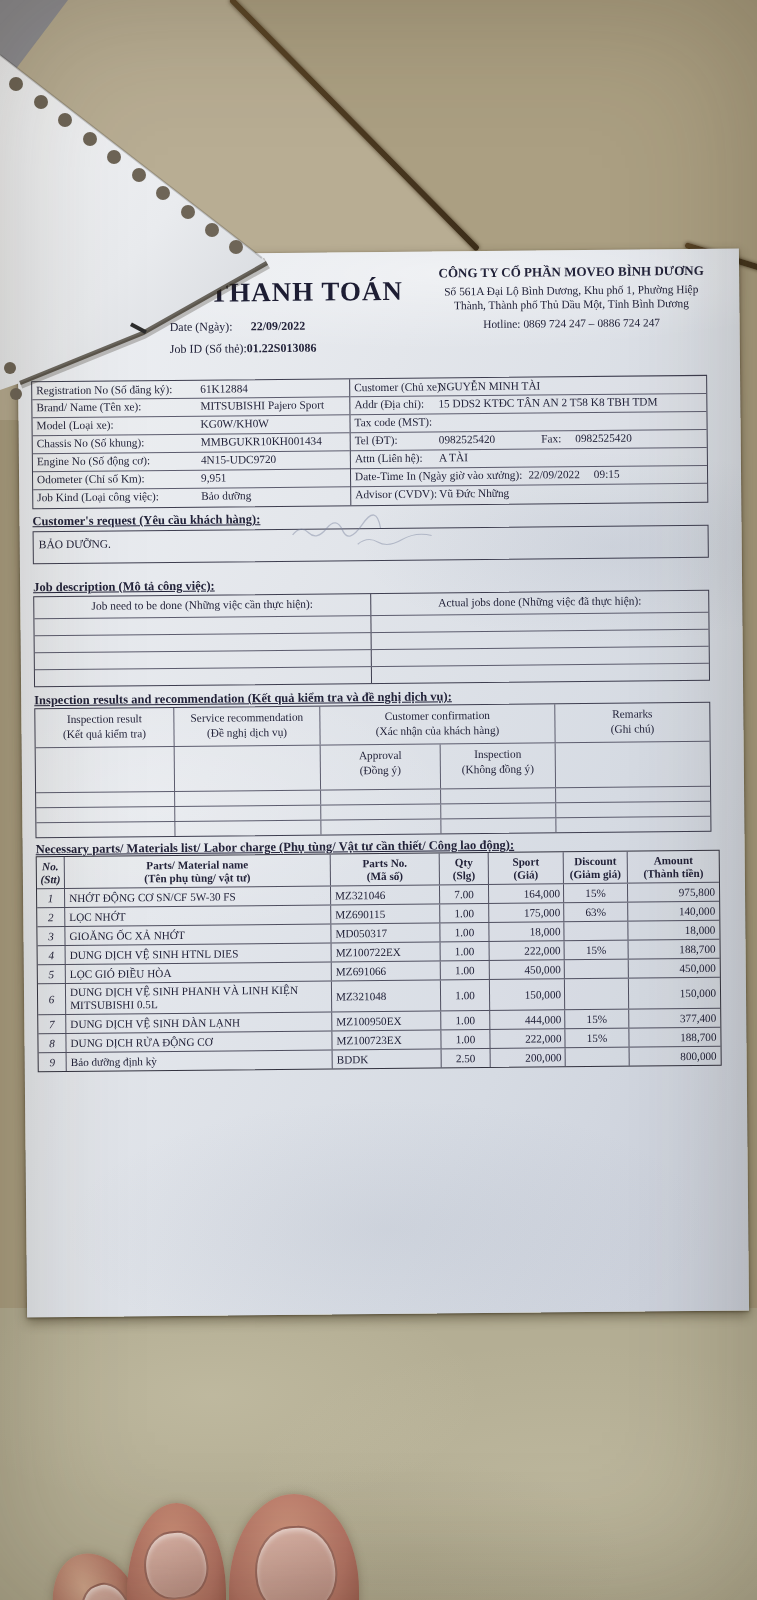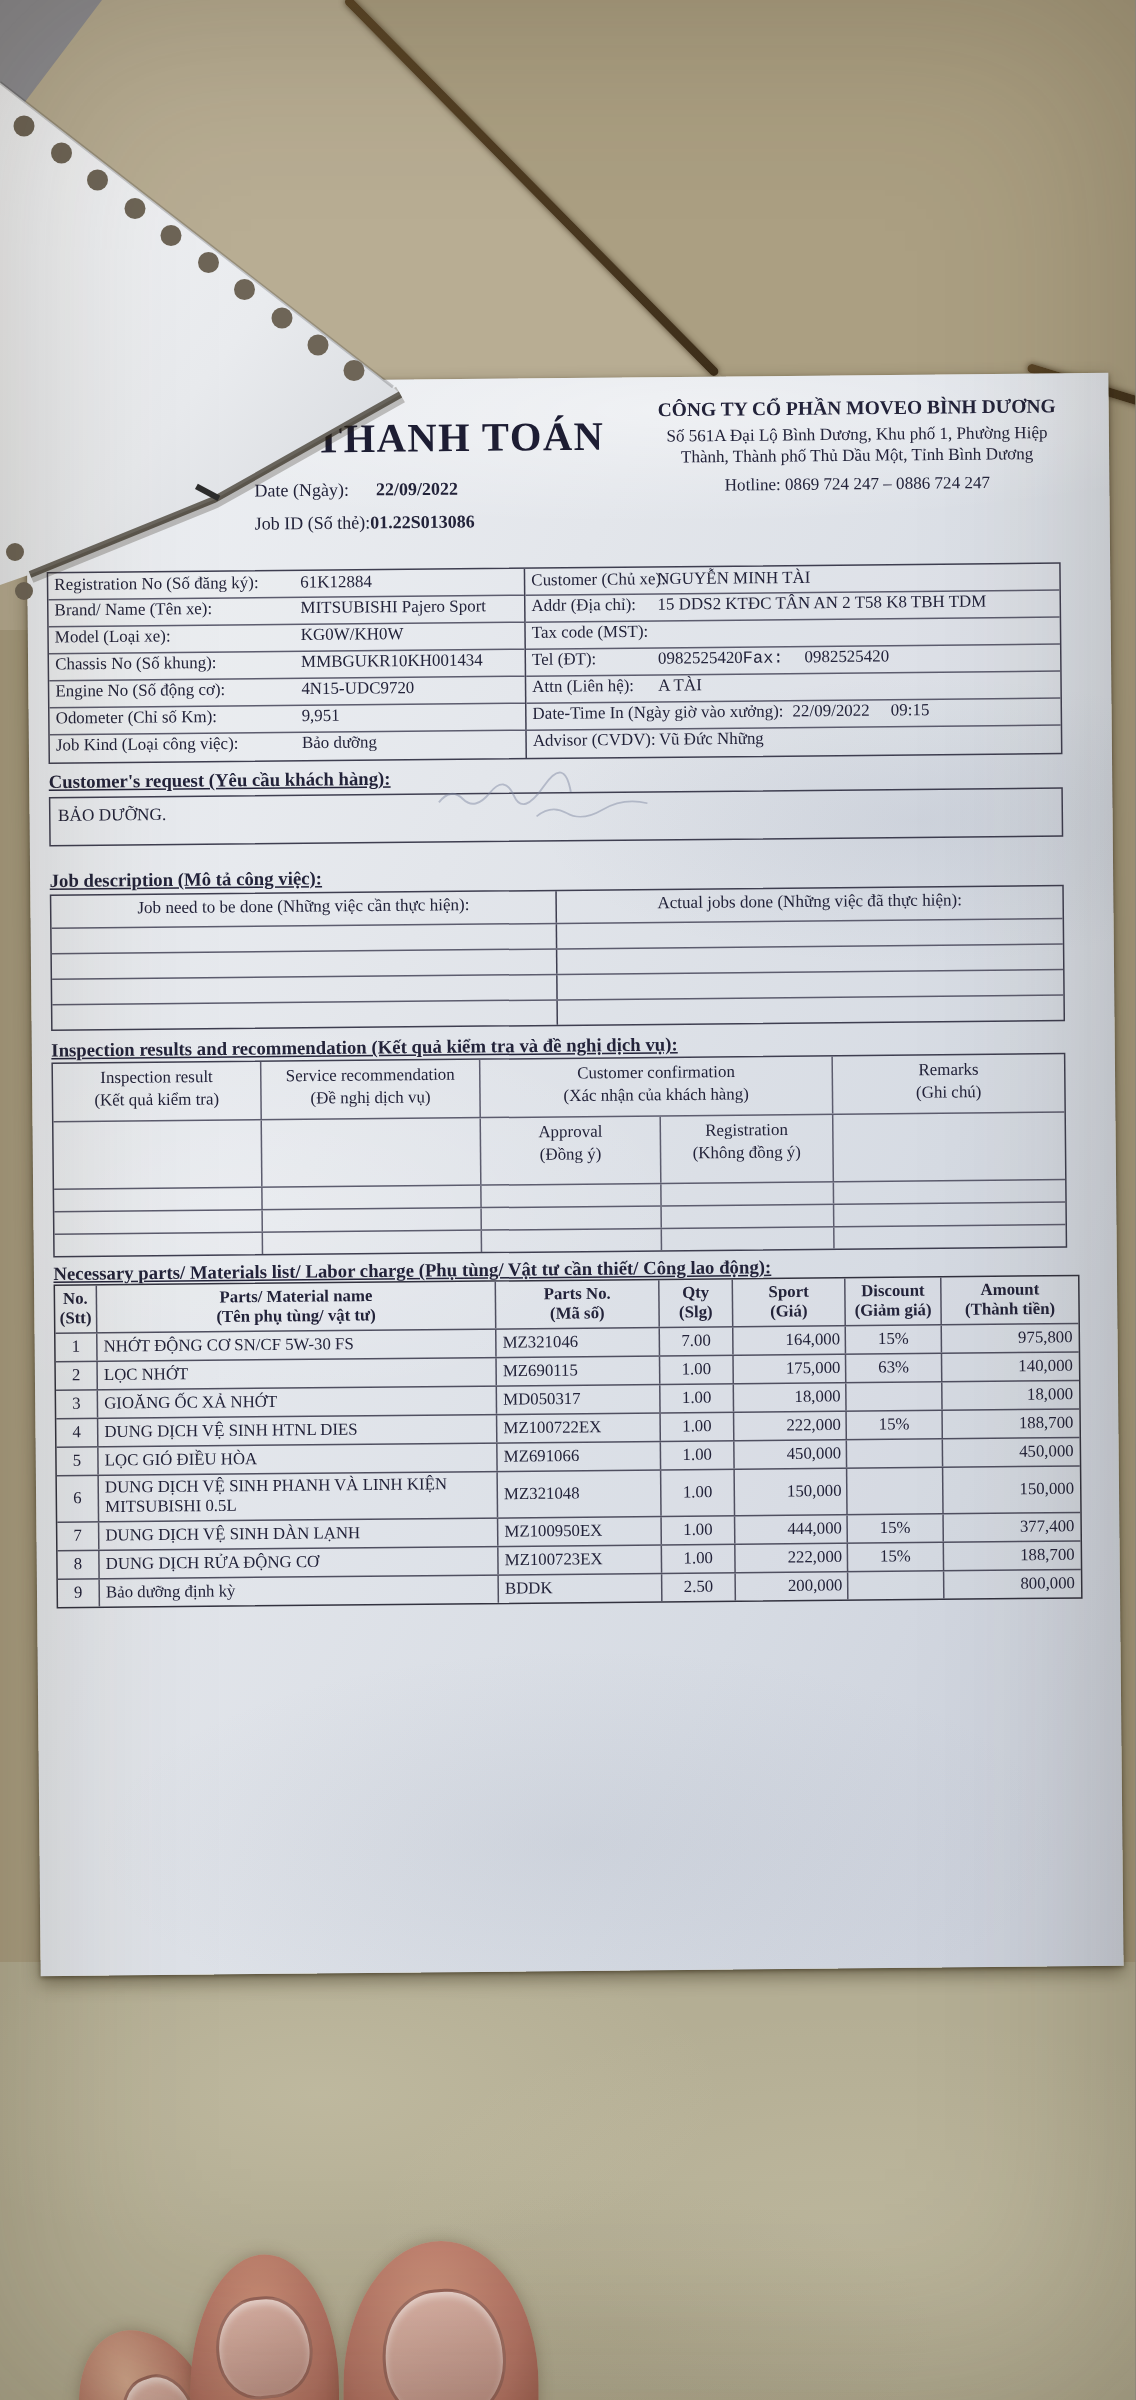--- a/index.html
+++ b/index.html
@@ -47,21 +47,21 @@
     display:flex;box-sizing:border-box;background:rgba(255,255,255,.06);}
   .info-col{height:100%;box-sizing:border-box;}
   .info-col.lft{width:318px;border-right:1.4px solid #3e3e50;}
   .info-col.rgt{flex:1;}
   .irow{height:14.2857%;box-sizing:border-box;border-bottom:1px solid #5c5c6e;
     font-size:11.3px;padding:1.5px 3px 0 4px;white-space:nowrap;overflow:hidden;}
   .irow:last-child{border-bottom:none;}
   .irow .lbl{display:inline-block;}
   .info-col.lft .lbl{width:164px;}
   .info-col.rgt .lbl{width:84px;}
-  .ml6{margin-left:6px;} .ml14{margin-left:14px;} .ml46{font-family:Liberation Mono, monospace;}
+  .ml6{margin-left:6px;} .ml14{margin-left:14px;} .ml46{margin-left:46px;}
   
   .req-box{left:13px;top:276px;width:676px;height:33px;border:1.4px solid #3e3e50;
     box-sizing:border-box;font-size:11.5px;padding:6px 0 0 5px;}
   .scribble{left:268px;top:260px;opacity:.45;}
   
   .job-table{left:13px;top:341px;width:676px;border:1.4px solid #3e3e50;box-sizing:border-box;}
   .jrow{display:flex;border-bottom:1px solid #5c5c6e;height:16px;}
   .jrow:last-child{border-bottom:none;}
   .jrow.head{height:21px;font-size:11.4px;}
   .jcell{width:50%;box-sizing:border-box;text-align:center;padding-top:3px;}
@@ -76,21 +76,21 @@
   .w1{width:139px;} .w2{width:146px;} .w3{width:120px;} .w4{width:115px;} .w5{flex:1;}
   .w34{width:235px;}
   .xh{height:38px;} .xs{height:44px;} .xe{height:14px;}
   
   .parts-table{left:13px;top:601px;width:684px;border:1.5px solid #32323f;
     box-sizing:border-box;font-size:11.2px;background:rgba(255,255,255,.05);}
   .prow{display:flex;border-top:1px solid #4f4f60;min-height:18px;align-items:stretch;}
   .prow.head{border-top:none;font-weight:bold;min-height:31px;text-align:center;}
   .pcell{box-sizing:border-box;border-left:1px solid #4f4f60;display:flex;
     flex-direction:column;justify-content:center;line-height:1.15;padding:1px 2px;}
-  .pcell:first-child{border-left:none;}
+  .pcell:first-child{border-left:none;font-style:italic;}
   .c-no{width:27px;align-items:center;}
   .c-name{width:266px;padding-left:4px;}
   .c-pno{width:109px;padding-left:4px;}
   .c-qty{width:49px;align-items:center;}
   .c-price{width:75px;align-items:flex-end;padding-right:3px;}
   .c-disc{width:64px;align-items:center;}
   .c-amt{flex:1;align-items:flex-end;padding-right:4px;text-align:right;}
   .prow.head .pcell{align-items:center;justify-content:center;padding:1px 0;}
   
   .tractor{position:absolute;left:0;top:0;z-index:5;}
@@ -195,21 +195,21 @@
       <div class="xrow xh">
         <div class="xcell w1"><span>Inspection result</span><br><span>(Kết quả kiểm tra)</span></div>
         <div class="xcell w2"><span>Service recommendation</span><br><span>(Đề nghị dịch vụ)</span></div>
         <div class="xcell w34"><span>Customer confirmation</span><br><span>(Xác nhận của khách hàng)</span></div>
         <div class="xcell w5"><span>Remarks</span><br><span>(Ghi chú)</span></div>
       </div>
       <div class="xrow xs">
         <div class="xcell w1"></div>
         <div class="xcell w2"></div>
         <div class="xcell w3"><span>Approval</span><br><span>(Đồng ý)</span></div>
-        <div class="xcell w4"><span>Registration</span><br><span>(Không đồng ý)</span></div>
+        <div class="xcell w4"><span>Inspection</span><br><span>(Không đồng ý)</span></div>
         <div class="xcell w5"></div>
       </div>
       <div class="xrow xe">
           <div class="xcell w1"></div>
           <div class="xcell w2"></div>
           <div class="xcell w3"></div>
           <div class="xcell w4"></div>
           <div class="xcell w5"></div>
         </div>
       <div class="xrow xe">

